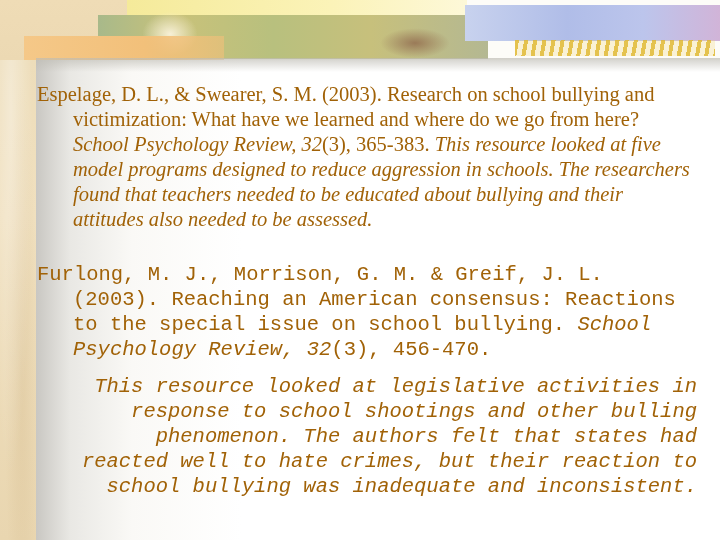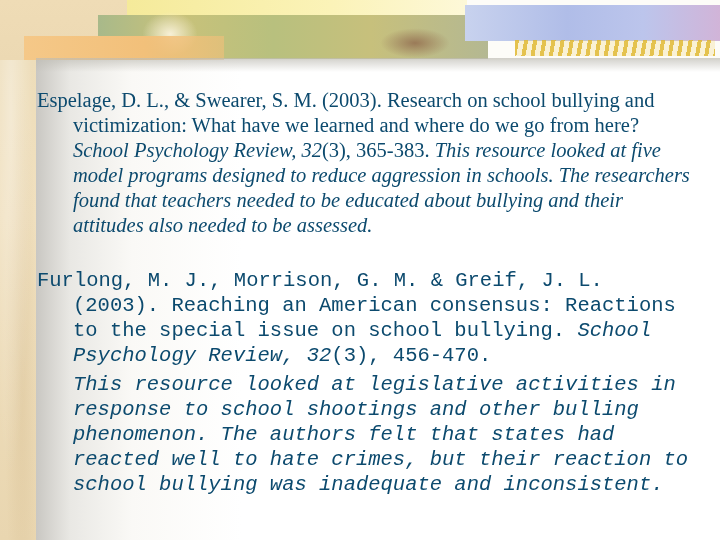--- a/index.html
+++ b/index.html
@@ -50,27 +50,27 @@
       opacity: 0.85;
     }
     .content-shadow {
       position: absolute; left: 36px; top: 60px; width: 684px; height: 480px;
       background: linear-gradient(90deg, #c9c7c2 0%, #e9e8e4 5%, #faf9f6 14%, #ffffff 30%);
     }
     .content-top-shade {
       position: absolute; left: 36px; top: 58px; width: 684px; height: 14px;
       background: linear-gradient(180deg, rgba(190,188,180,0.7), rgba(255,255,255,0));
     }
-    .refs { position: absolute; left: 37px; top: 88px; width: 660px; color: #0c4a6e; }
+    .refs { position: absolute; left: 37px; top: 82px; width: 660px; color: #a16207; }
     .ref {
       font-size: 20.5px; line-height: 25px;
       padding-left: 36px; text-indent: -36px; margin: 0;
     }
     .ref + .ref { margin-top: 30px; font-family: Liberation Mono, monospace; }
-    .ref .summary-break { display: block; text-indent: 0; margin-top: 4px; }
+    .ref .summary-break { display: block; text-indent: 0; margin-top: 12px; text-align: right; }
     em { font-style: italic; }
   </style>
 </head>
 <body>
 
 <div class="parchment"></div>
 <div class="parchment-top"></div>
 
 <div class="banner">
   <div class="b-yellow"></div>

